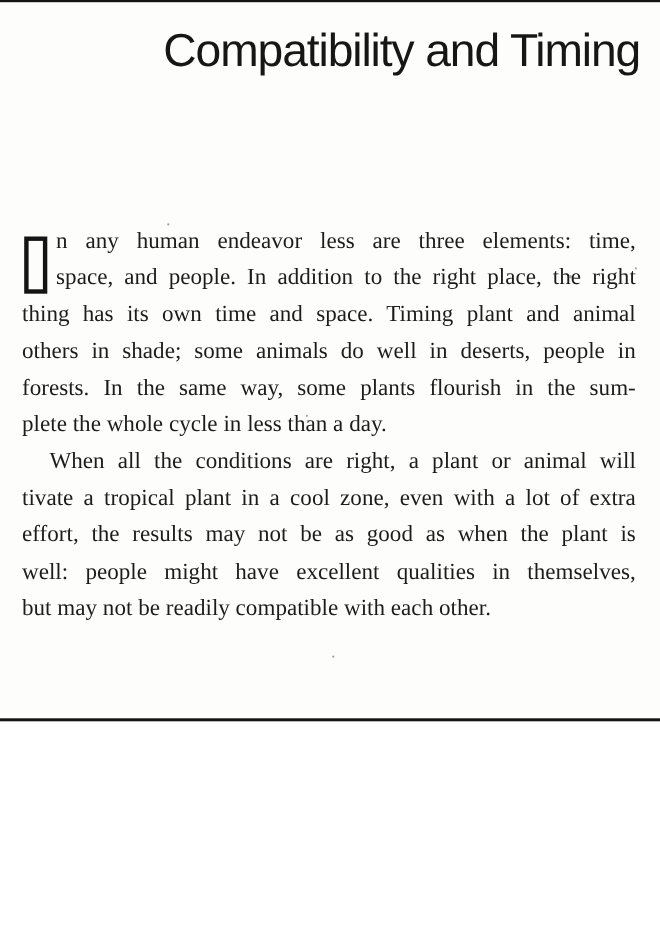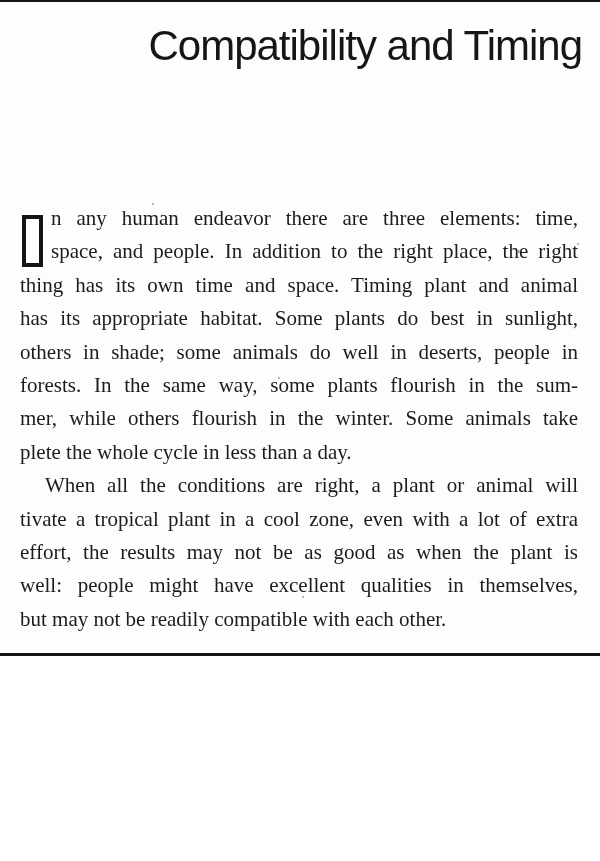--- a/index.html
+++ b/index.html
@@ -84,27 +84,25 @@
 <body>
 
 <div class="page">
   <div class="edge-line-top"></div>
 
   <h1 class="title">Compatibility and Timing</h1>
 
   <div class="body-text">
     <div class="para para-first">
       <span class="dropcap"></span>
-    <div class="line">n any human endeavor there are three elements: time,</div>
+    <div class="line">n any human endeavor less are three elements: time,</div>
         <div class="line">space, and people. In addition to the right place, the right</div>
         <div class="line">thing has its own time and space. Timing plant and animal</div>
-        <div class="line">has its appropriate habitat. Some plants do best in sunlight,</div>
         <div class="line">others in shade; some animals do well in deserts, people in</div>
         <div class="line">forests. In the same way, some plants flourish in the sum-</div>
-        <div class="line">mer, while others flourish in the winter. Some animals take</div>
         <div class="line last">plete the whole cycle in less than a day.</div>
       </div>
     <div class="para para-indent">
         <div class="line">When all the conditions are right, a plant or animal will</div>
         <div class="line">tivate a tropical plant in a cool zone, even with a lot of extra</div>
         <div class="line">effort, the results may not be as good as when the plant is</div>
         <div class="line">well: people might have excellent qualities in themselves,</div>
         <div class="line last">but may not be readily compatible with each other.</div>
       </div>
   </div>

